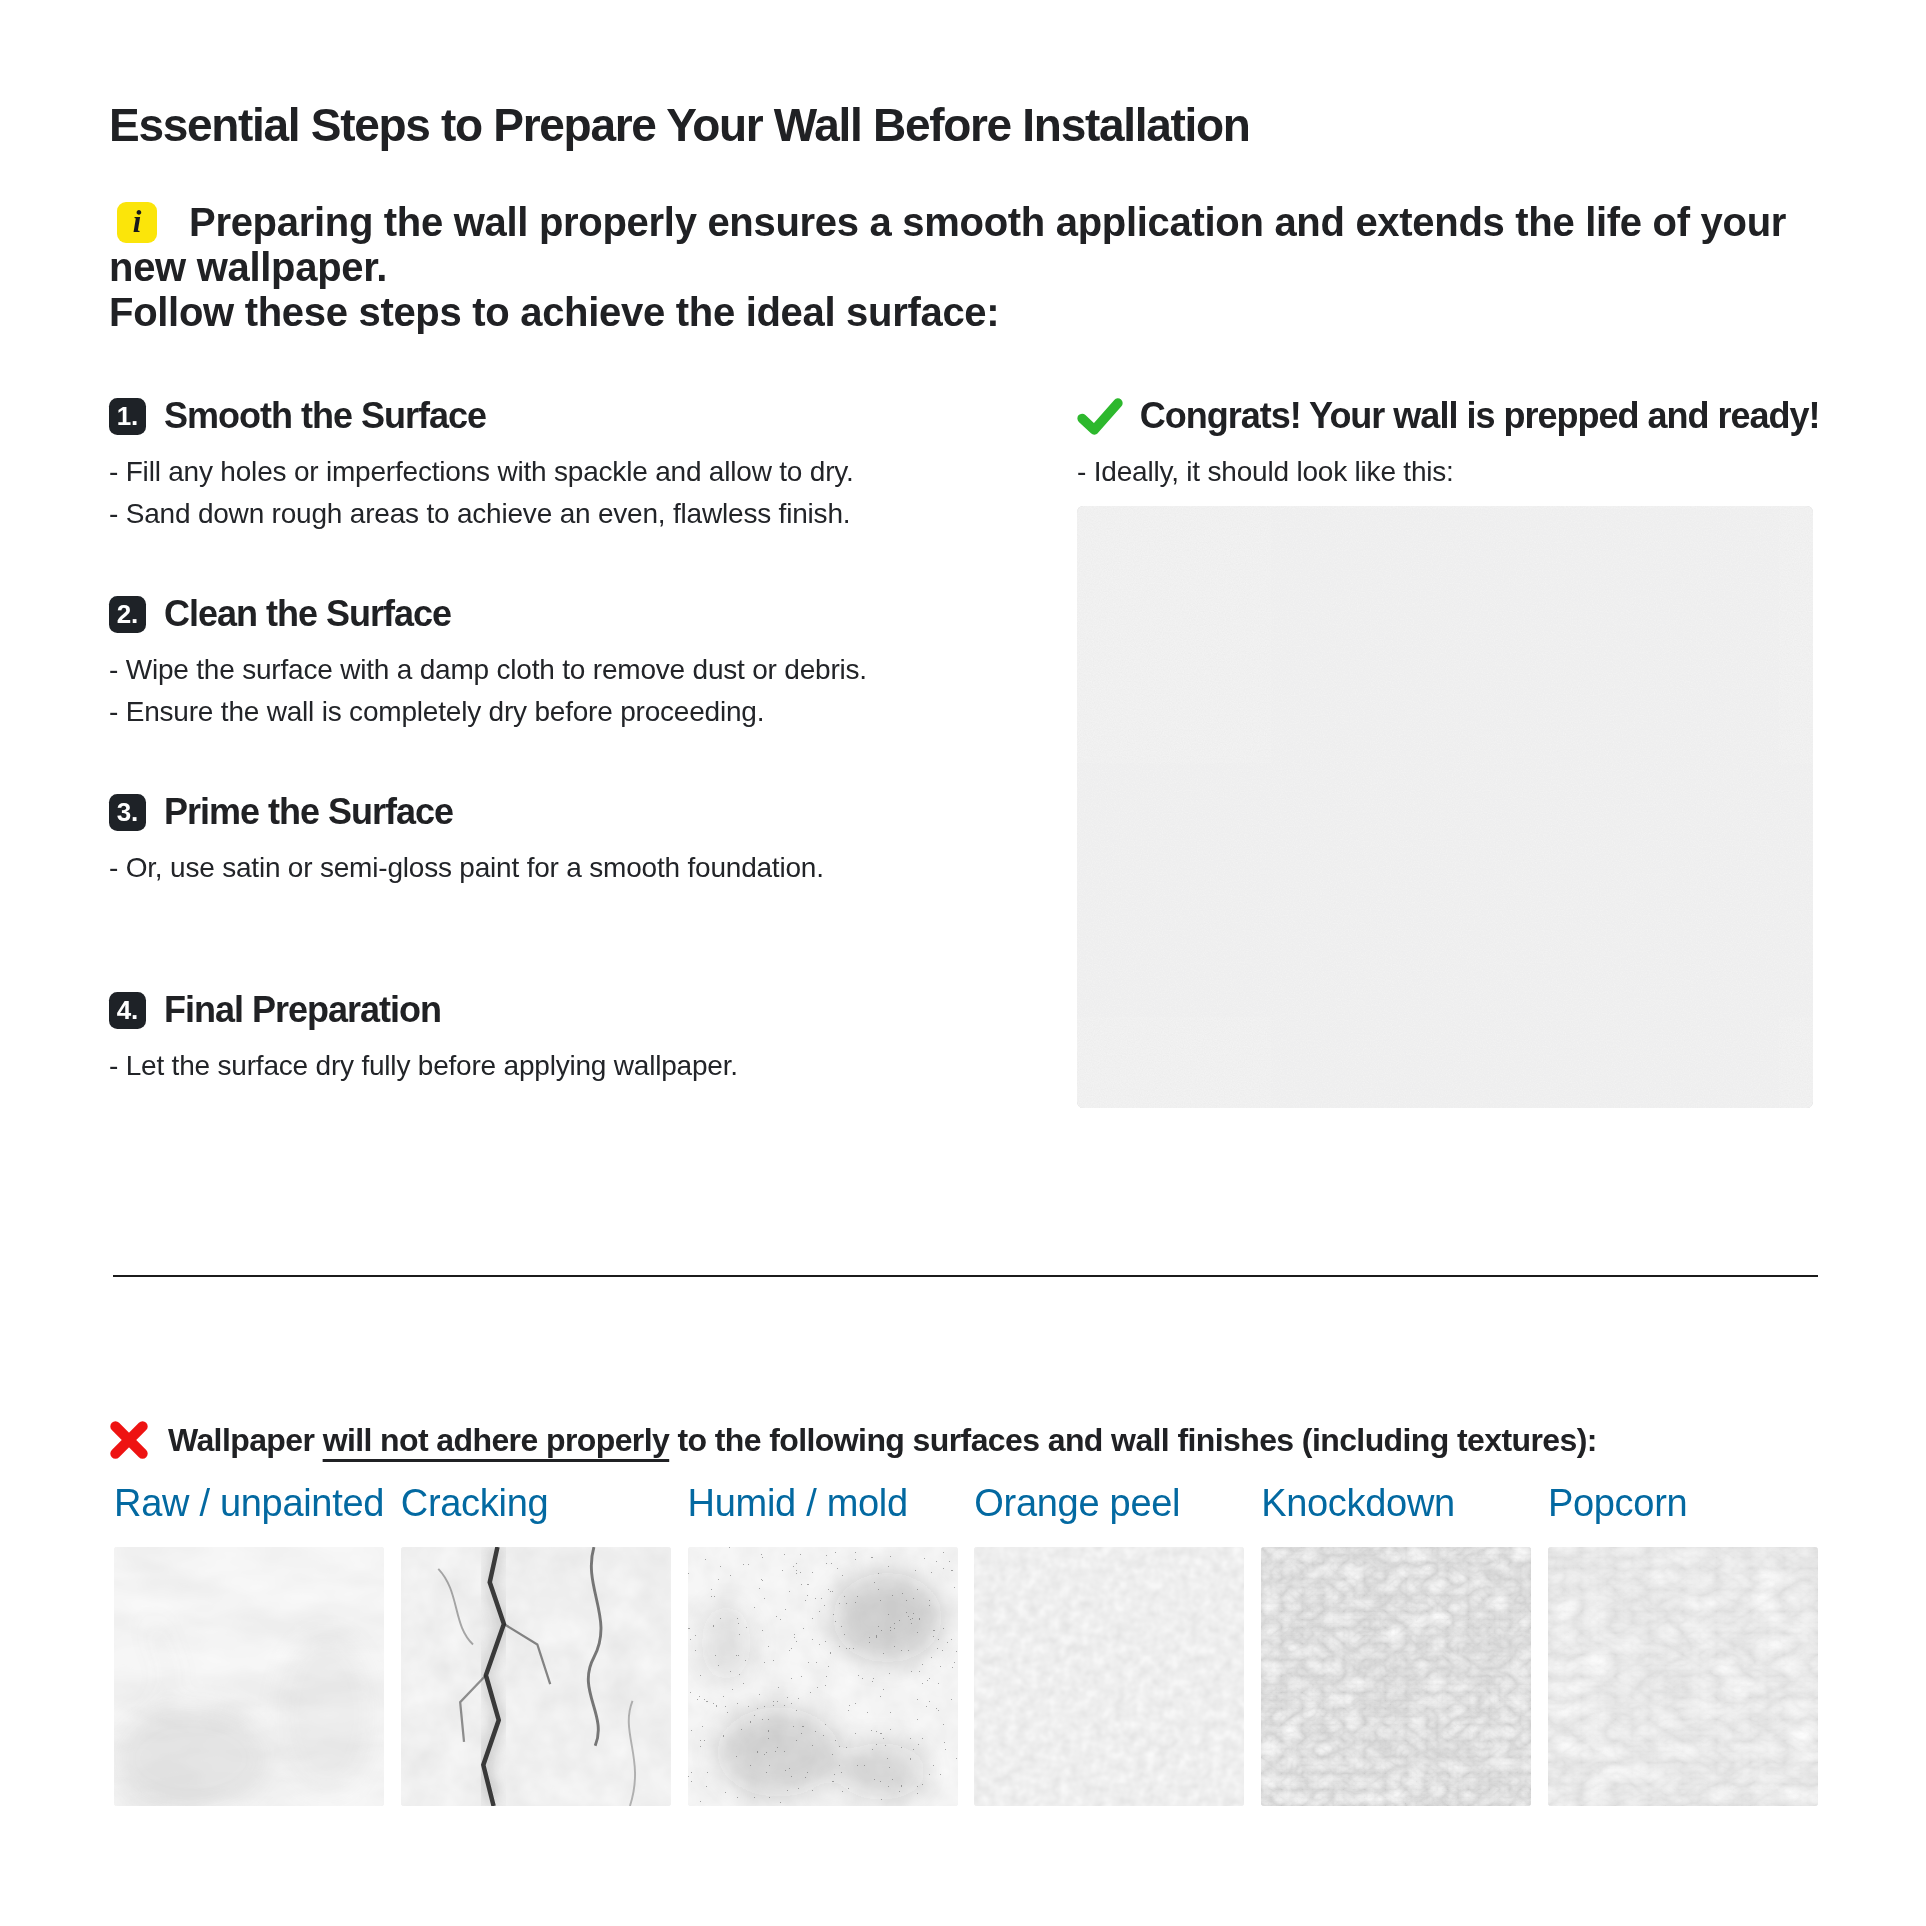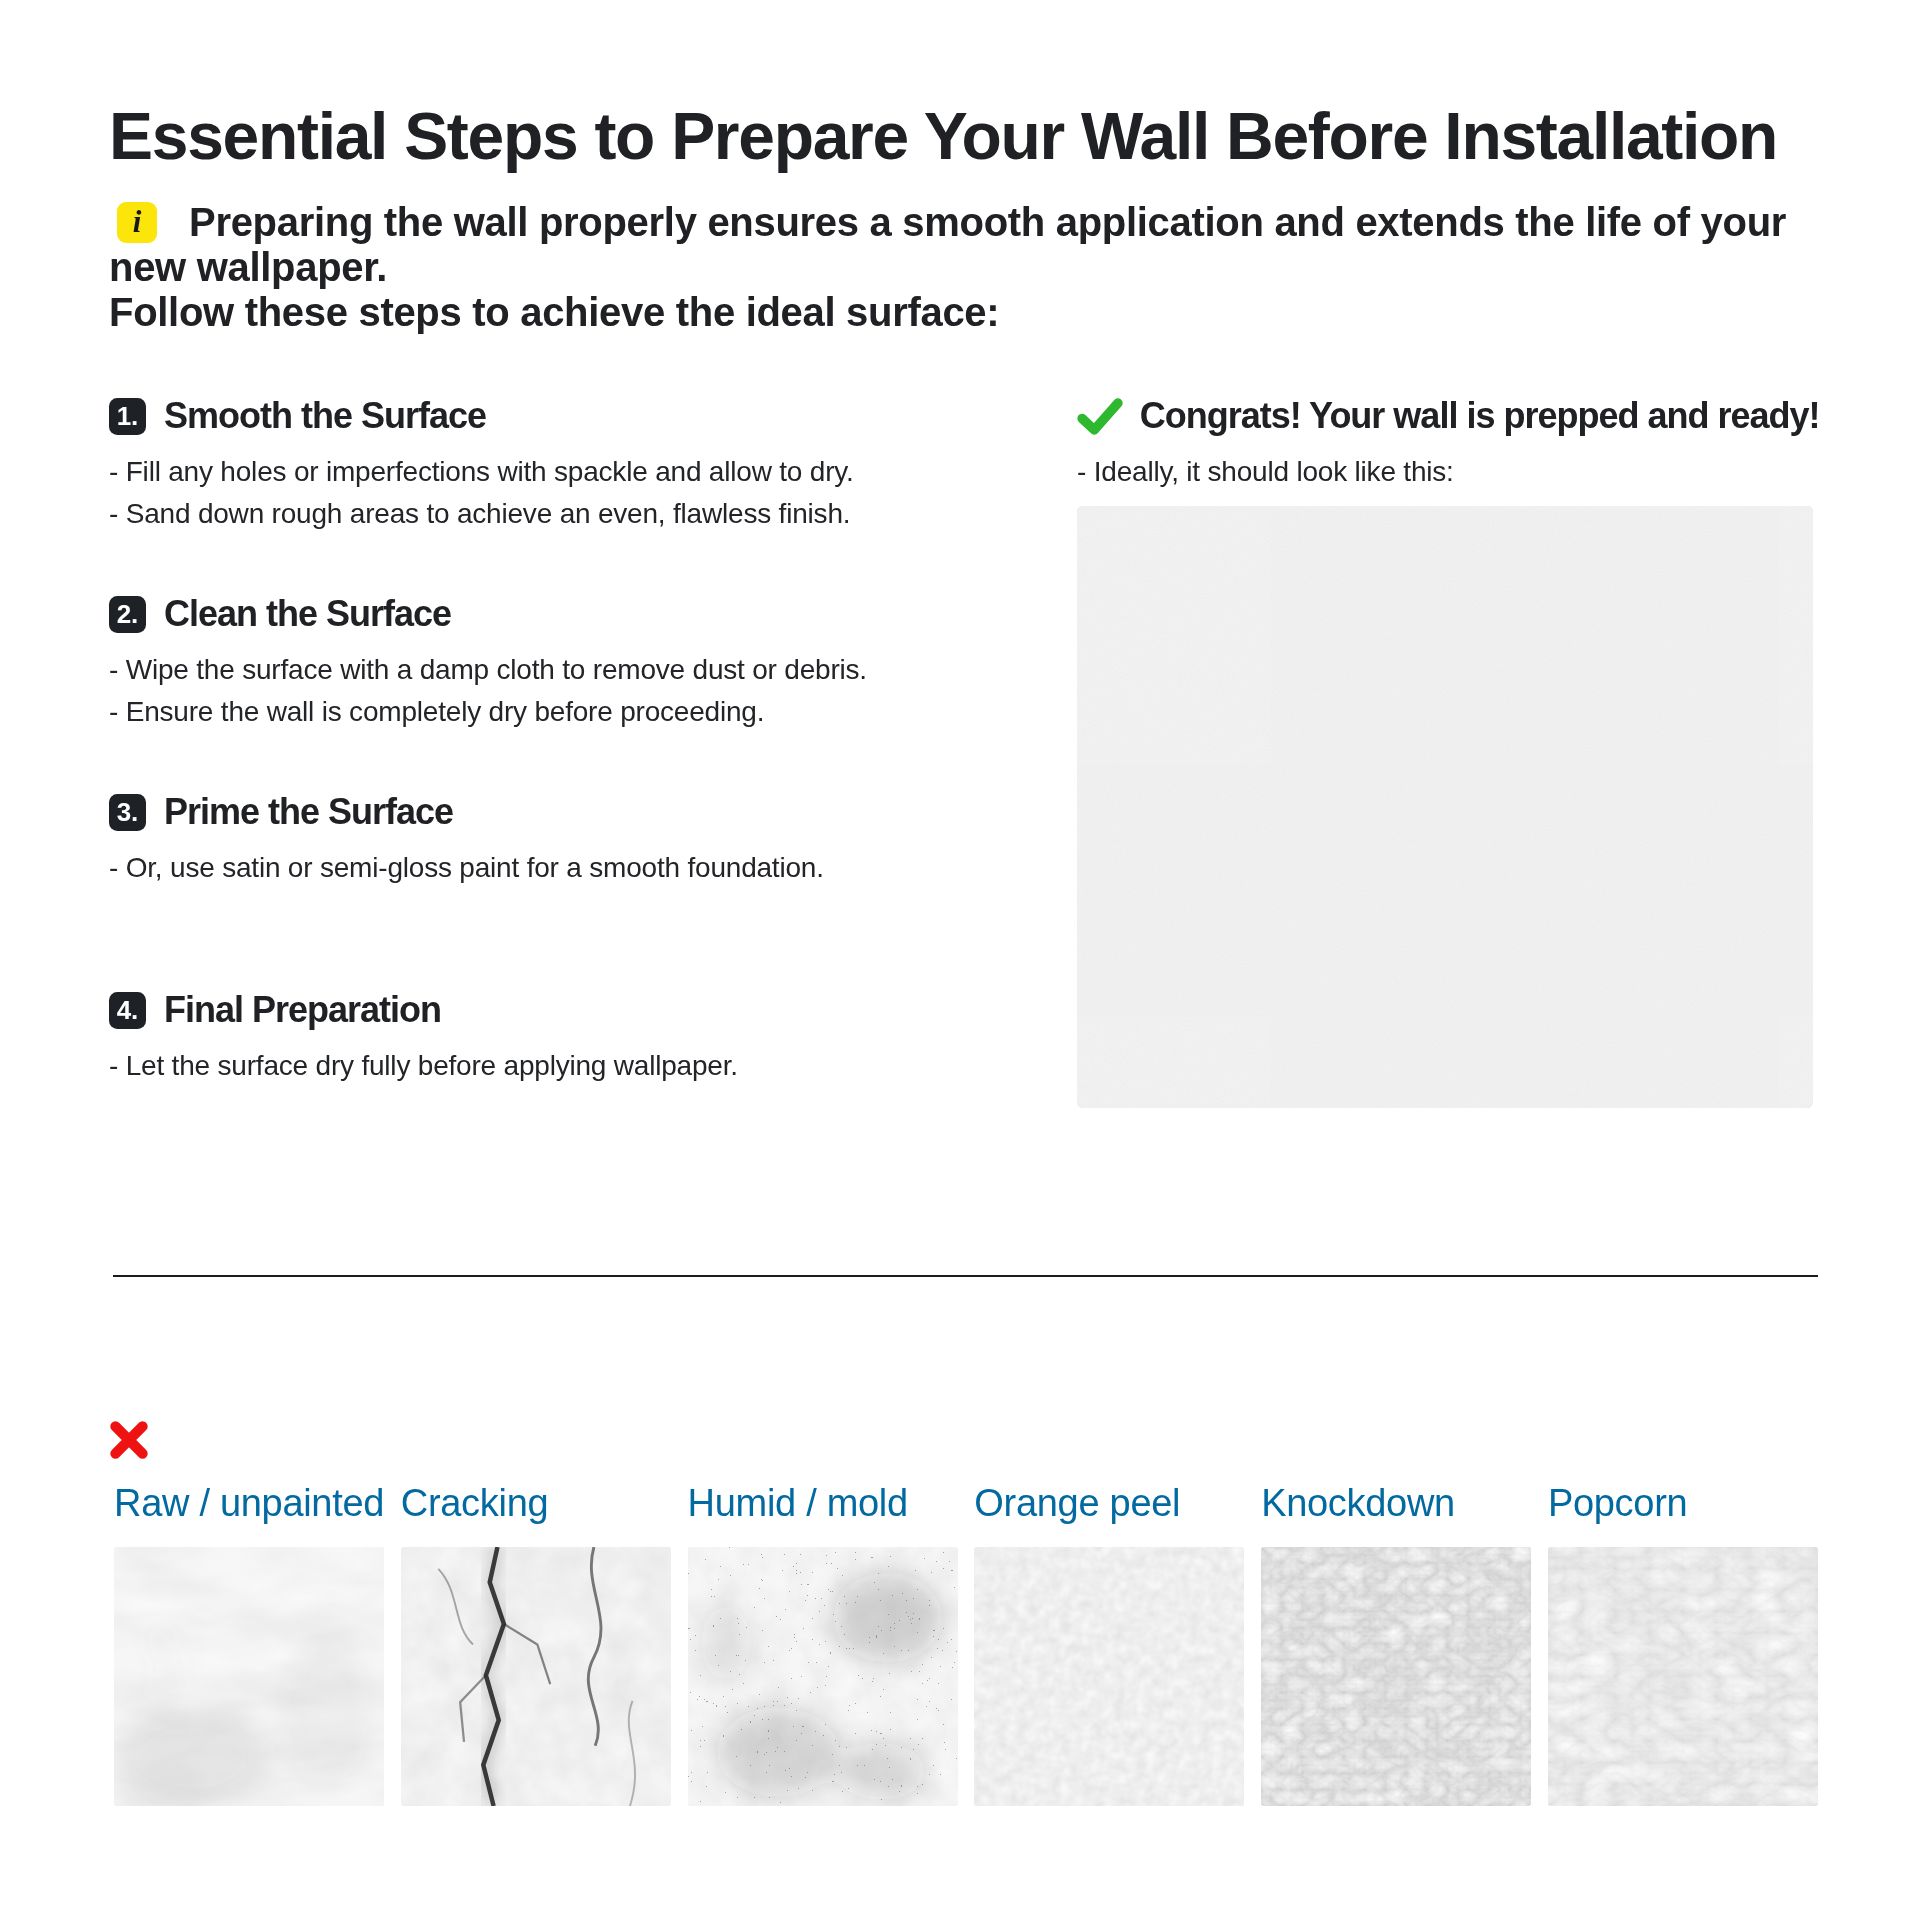--- a/index.html
+++ b/index.html
@@ -3,21 +3,21 @@
 <meta charset="utf-8">
 <style>
   html,body{margin:0;padding:0;background:#ffffff;}
   .canvas{
     position:relative;width:1926px;height:1926px;background:#ffffff;overflow:hidden;
     font-family:"Liberation Sans", sans-serif;color:#202124;
   }
   
   .title{
     position:absolute;left:109px;top:98px;
-    font-size:66px;font-weight:700;letter-spacing:-1.3px;color:#202124;white-space:nowrap;
+    font-size:46px;font-weight:700;letter-spacing:-1.3px;color:#202124;white-space:nowrap;
   }
   
   .info-icon{
     position:absolute;left:117px;top:202px;width:40px;height:41px;border-radius:9px;
     background:#FBE50A;display:flex;align-items:center;justify-content:center;
   }
   .info-icon .glyph{
     font-family:"Liberation Serif", serif;font-style:italic;font-weight:700;
     font-size:31px;color:#17191c;transform:translateY(-1.3px);
   }
@@ -149,20 +149,23 @@
       <rect width="1146" height="937" filter="url(#f-wall)" opacity="0.9"></rect>
     </svg>
   </div>
 
   <div class="divider"></div>
 
   <div class="warning">
     <svg class="x-icon" viewBox="0 0 62 62">
       <path d="M10 10 L52 52 M52 10 L10 52" fill="none" stroke="#EE1312" stroke-width="16" stroke-linecap="round"></path>
     </svg>
+    <div class="warning-text">
+      <span>Wallpaper </span><span class="u">will not adhere properly</span><span> to the following surfaces and wall finishes (including textures):</span>
+    </div>
   </div>
 
   <div class="surfaces">
 
     <div class="surface">
       <div class="surface-label">Raw / unpainted</div>
       <div class="texture">
         <svg viewBox="0 0 420 404" preserveAspectRatio="none">
           <defs>
             <filter id="f-raw" x="0" y="0" width="100%" height="100%">

